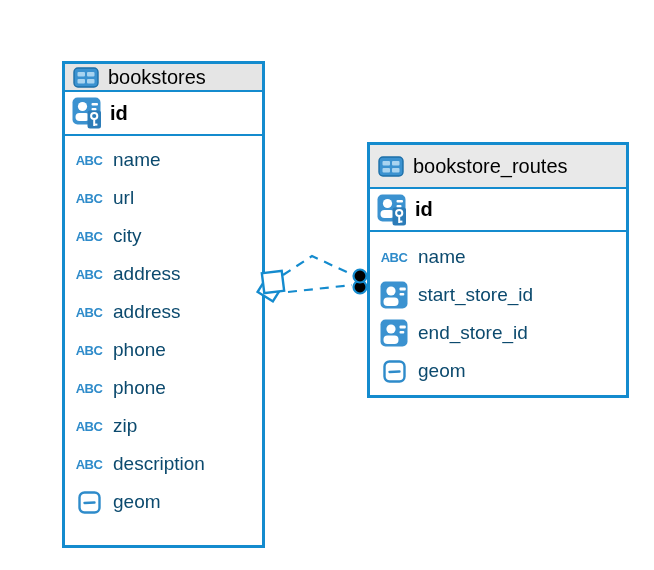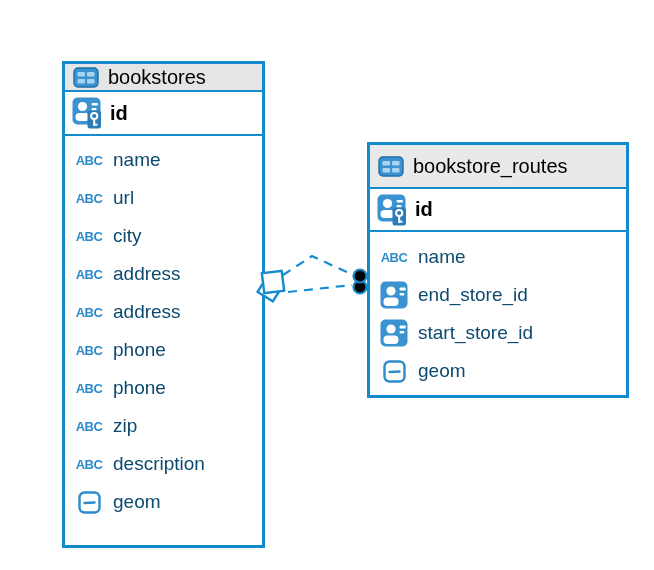--- a/index.html
+++ b/index.html
@@ -174,33 +174,33 @@
       <div class="col-row">
         <span class="icon-cell">
           <svg width="28" height="28" viewBox="0 0 28 28">
             <rect x="0.5" y="0.5" width="27" height="27" rx="5" fill="#3B92D0"></rect>
             <circle cx="11" cy="10" r="4.6" fill="#fff"></circle>
             <rect x="3.5" y="16.5" width="15" height="8.5" rx="4" fill="#fff"></rect>
             <rect x="19.5" y="6.5" width="6.3" height="3" rx="1" fill="#fff"></rect>
             <rect x="19.5" y="12" width="4.8" height="2.6" rx="1" fill="#fff"></rect>
           </svg>
         </span>
-        <span class="col-label">end_store_id</span>
+        <span class="col-label">start_store_id</span>
       </div>
       <div class="col-row">
         <span class="icon-cell">
           <svg width="28" height="28" viewBox="0 0 28 28">
             <rect x="0.5" y="0.5" width="27" height="27" rx="5" fill="#3B92D0"></rect>
             <circle cx="11" cy="10" r="4.6" fill="#fff"></circle>
             <rect x="3.5" y="16.5" width="15" height="8.5" rx="4" fill="#fff"></rect>
             <rect x="19.5" y="6.5" width="6.3" height="3" rx="1" fill="#fff"></rect>
             <rect x="19.5" y="12" width="4.8" height="2.6" rx="1" fill="#fff"></rect>
           </svg>
         </span>
-        <span class="col-label">start_store_id</span>
+        <span class="col-label">end_store_id</span>
       </div>
       <div class="col-row">
         <span class="icon-cell">
           <svg width="23" height="23" viewBox="0 0 23 23">
             <rect x="1.5" y="1.5" width="20" height="20" rx="5" fill="#fff" stroke="#2E8BCA" stroke-width="2.4"></rect>
             <line x1="6.5" y1="12" x2="16.5" y2="11.5" stroke="#2E8BCA" stroke-width="2.4" stroke-linecap="round"></line>
           </svg>
         </span>
         <span class="col-label">geom</span>
       </div>

